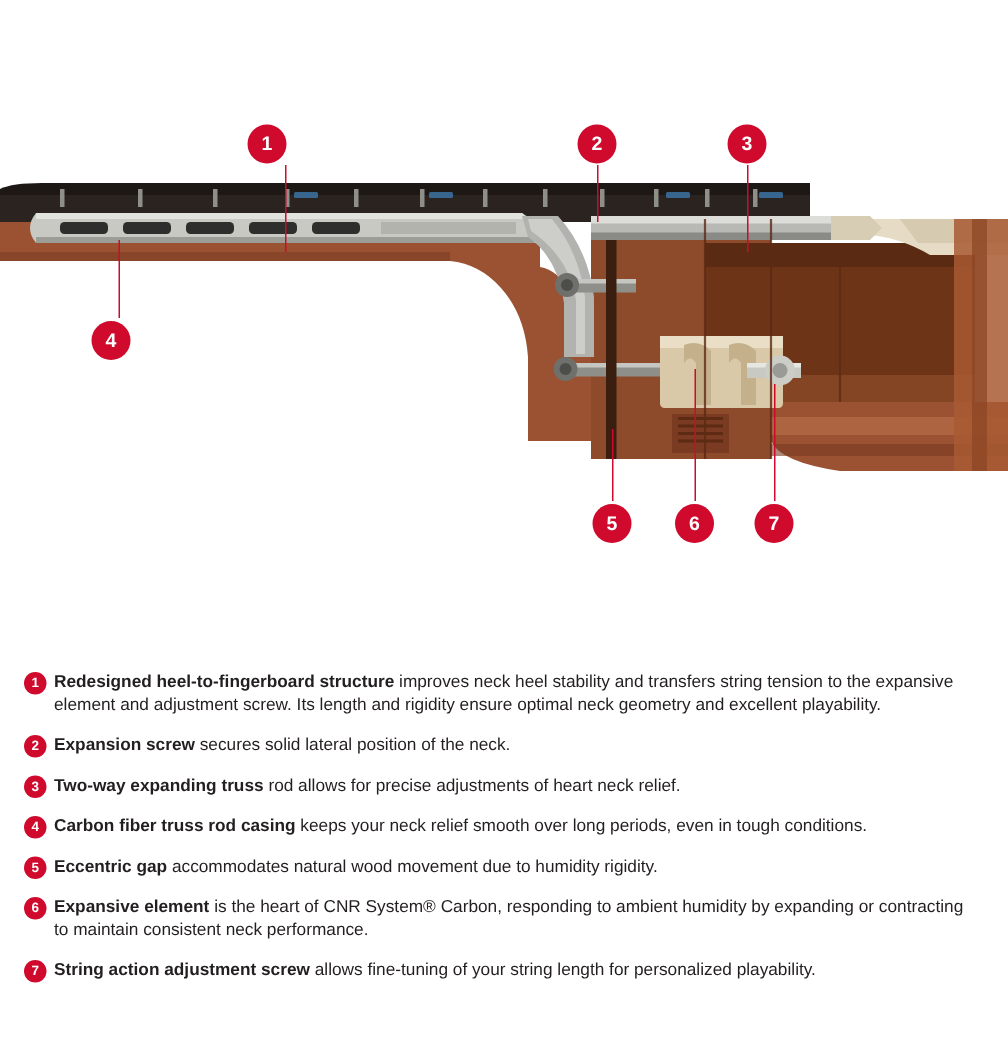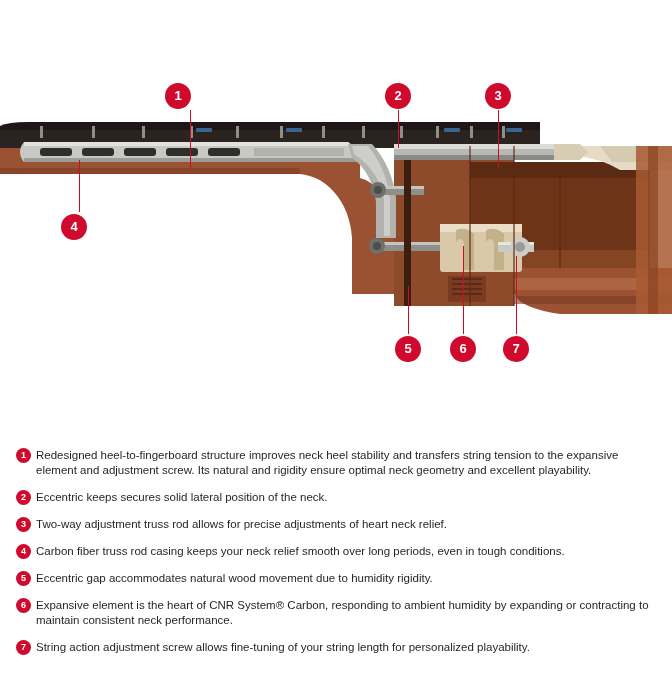--- a/index.html
+++ b/index.html
@@ -75,21 +75,21 @@
     width: 15px; height: 15px;
     border-radius: 50%;
     background: #cf0a2c;
     color: #fff;
     font-size: 9px;
     font-weight: bold;
     line-height: 15px;
     text-align: center;
   }
   .legend-term {
-    font-weight: normal;
+    font-weight: bold;
   }
 </style>
 </head>
 <body>
 
 <div id="diagram">
 
   <svg class="illus" viewBox="0 0 672 200" preserveAspectRatio="none" xmlns="http://www.w3.org/2000/svg">
 
     <path d="M0,28 L360,28 L360,60 Q372,62 382,78 Q392,96 394,120 L394,176 L352,176 L352,120 Q350,92 334,74 Q320,58 300,56 L0,56 Z" fill="#9a5232"></path>
@@ -221,31 +221,31 @@
   <div class="badge" style="left:61px;  top:214px;">4</div>
   <div class="badge" style="left:395px; top:336px;">5</div>
   <div class="badge" style="left:450px; top:336px;">6</div>
   <div class="badge" style="left:503px; top:336px;">7</div>
 </div>
 
 <div id="legend">
 
   <div class="legend-row">
     <span class="legend-num">1</span>
-    <span class="legend-term">Redesigned heel-to-fingerboard structure</span><span> improves neck heel stability and transfers string tension to the expansive element and adjustment screw. Its natural and rigidity ensure optimal neck geometry and excellent playability.</span>
+    <span class="legend-term">Redesigned heel-to-fingerboard structure</span><span> improves neck heel stability and transfers string tension to the expansive element and adjustment screw. Its length and rigidity ensure optimal neck geometry and excellent playability.</span>
   </div>
 
   <div class="legend-row">
     <span class="legend-num">2</span>
-    <span class="legend-term">Eccentric keeps</span><span> secures solid lateral position of the neck.</span>
+    <span class="legend-term">Expansion screw</span><span> secures solid lateral position of the neck.</span>
   </div>
 
   <div class="legend-row">
     <span class="legend-num">3</span>
-    <span class="legend-term">Two-way adjustment truss</span><span> rod allows for precise adjustments of heart neck relief.</span>
+    <span class="legend-term">Two-way expanding truss</span><span> rod allows for precise adjustments of heart neck relief.</span>
   </div>
 
   <div class="legend-row">
     <span class="legend-num">4</span>
     <span class="legend-term">Carbon fiber truss rod casing</span><span> keeps your neck relief smooth over long periods, even in tough conditions.</span>
   </div>
 
   <div class="legend-row">
     <span class="legend-num">5</span>
     <span class="legend-term">Eccentric gap</span><span> accommodates natural wood movement due to humidity rigidity.</span>

